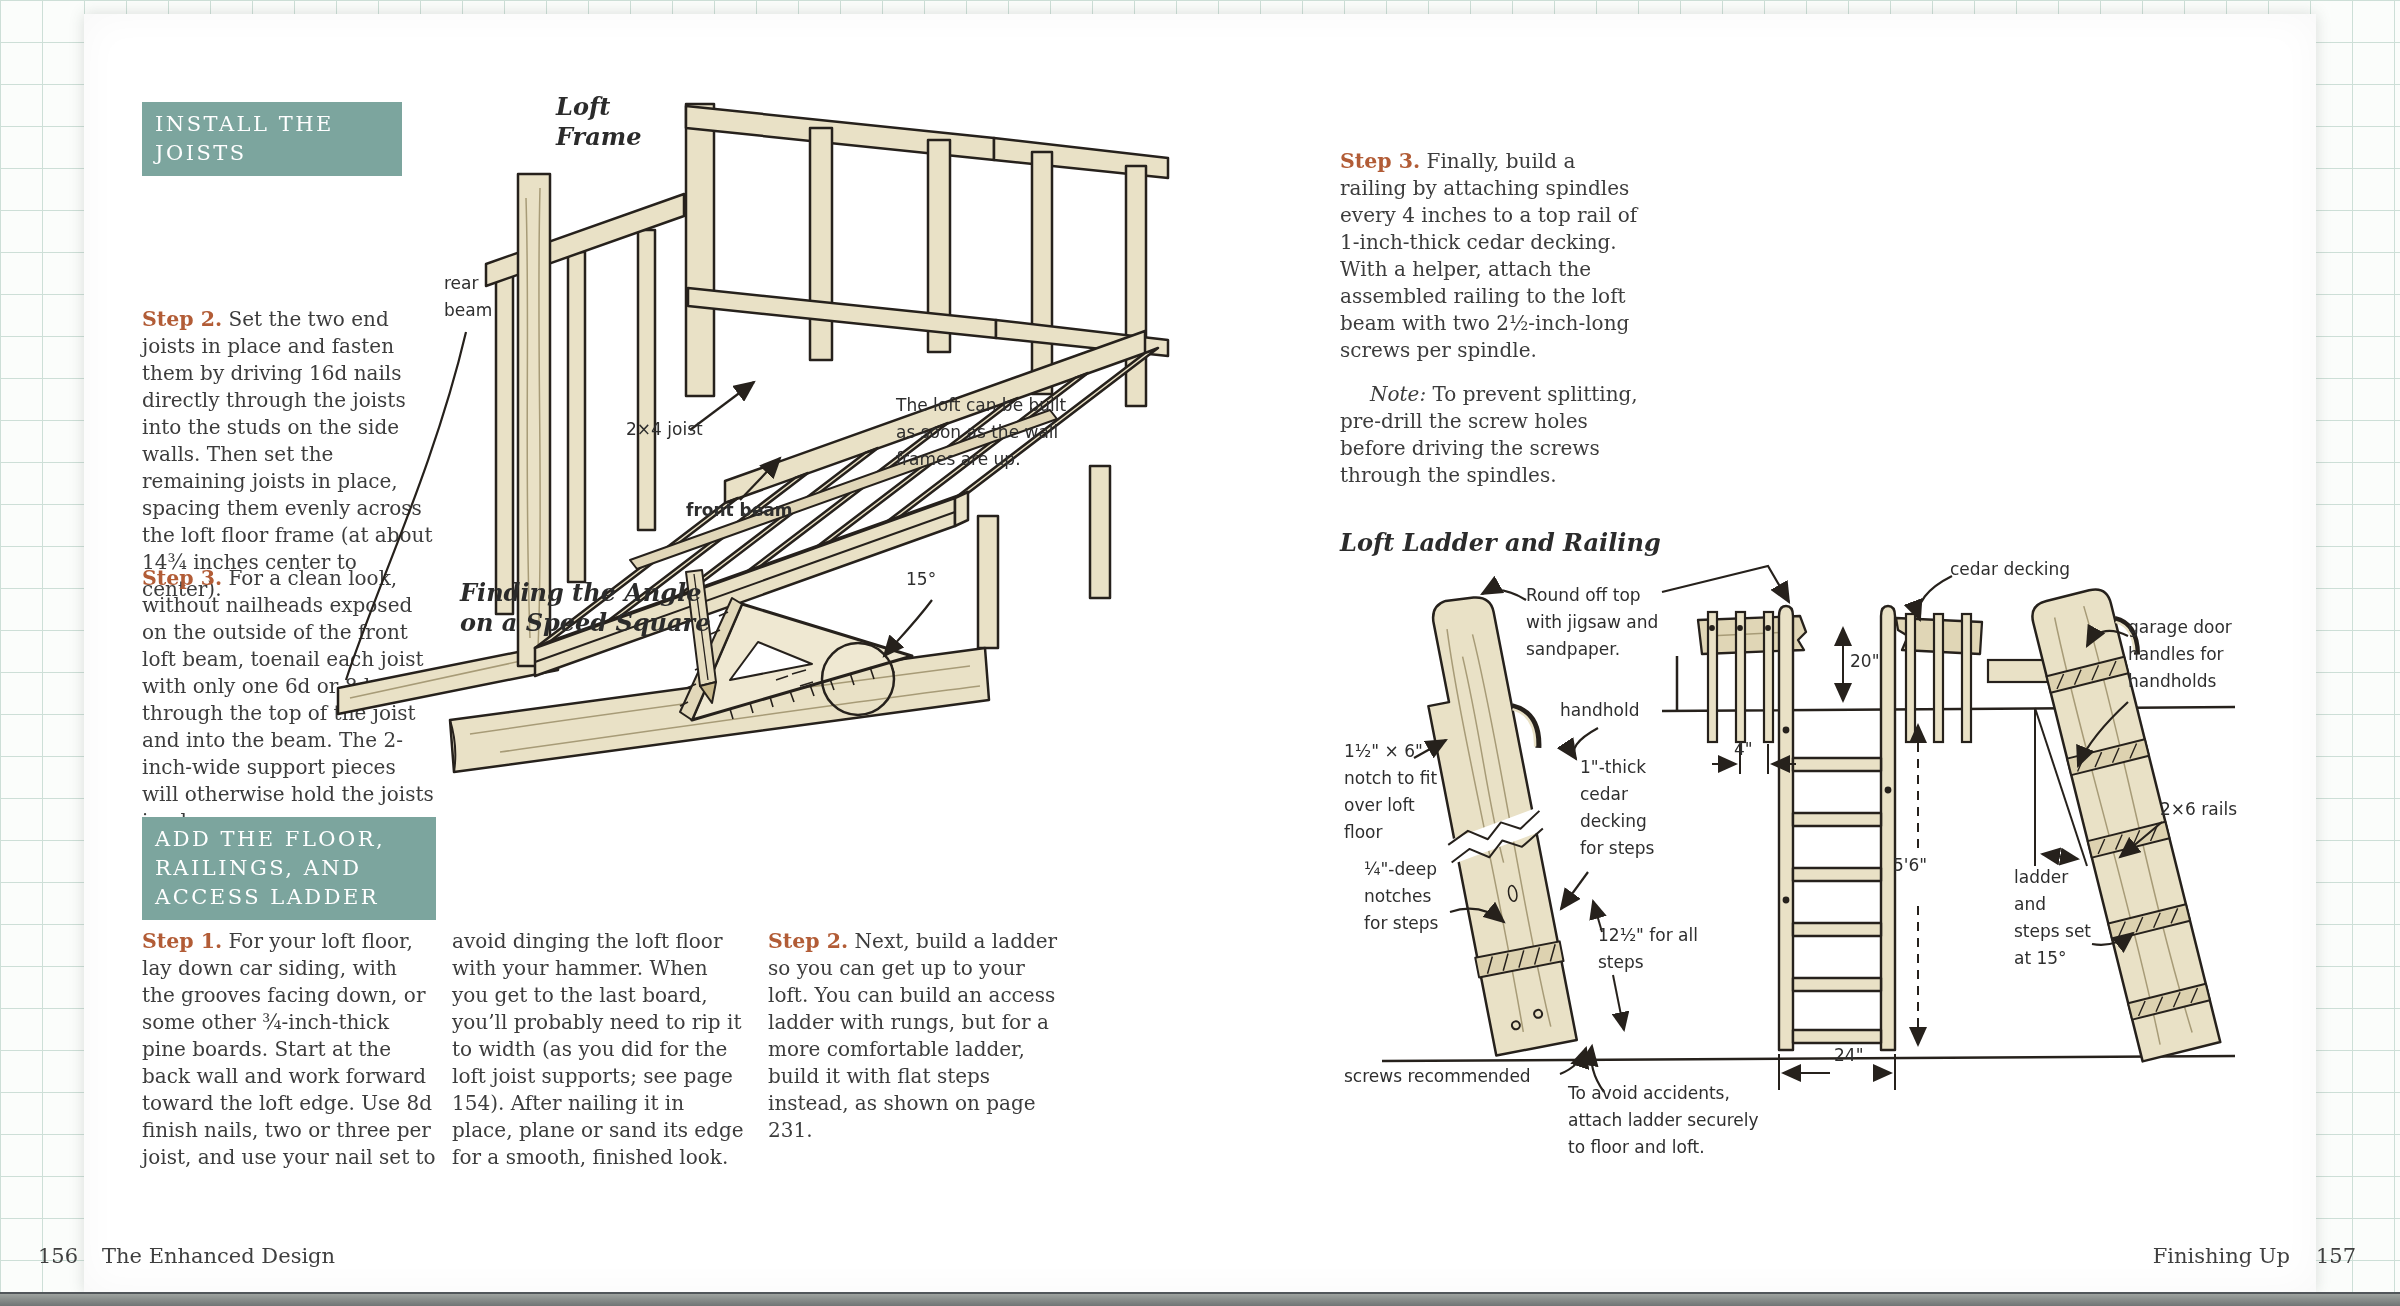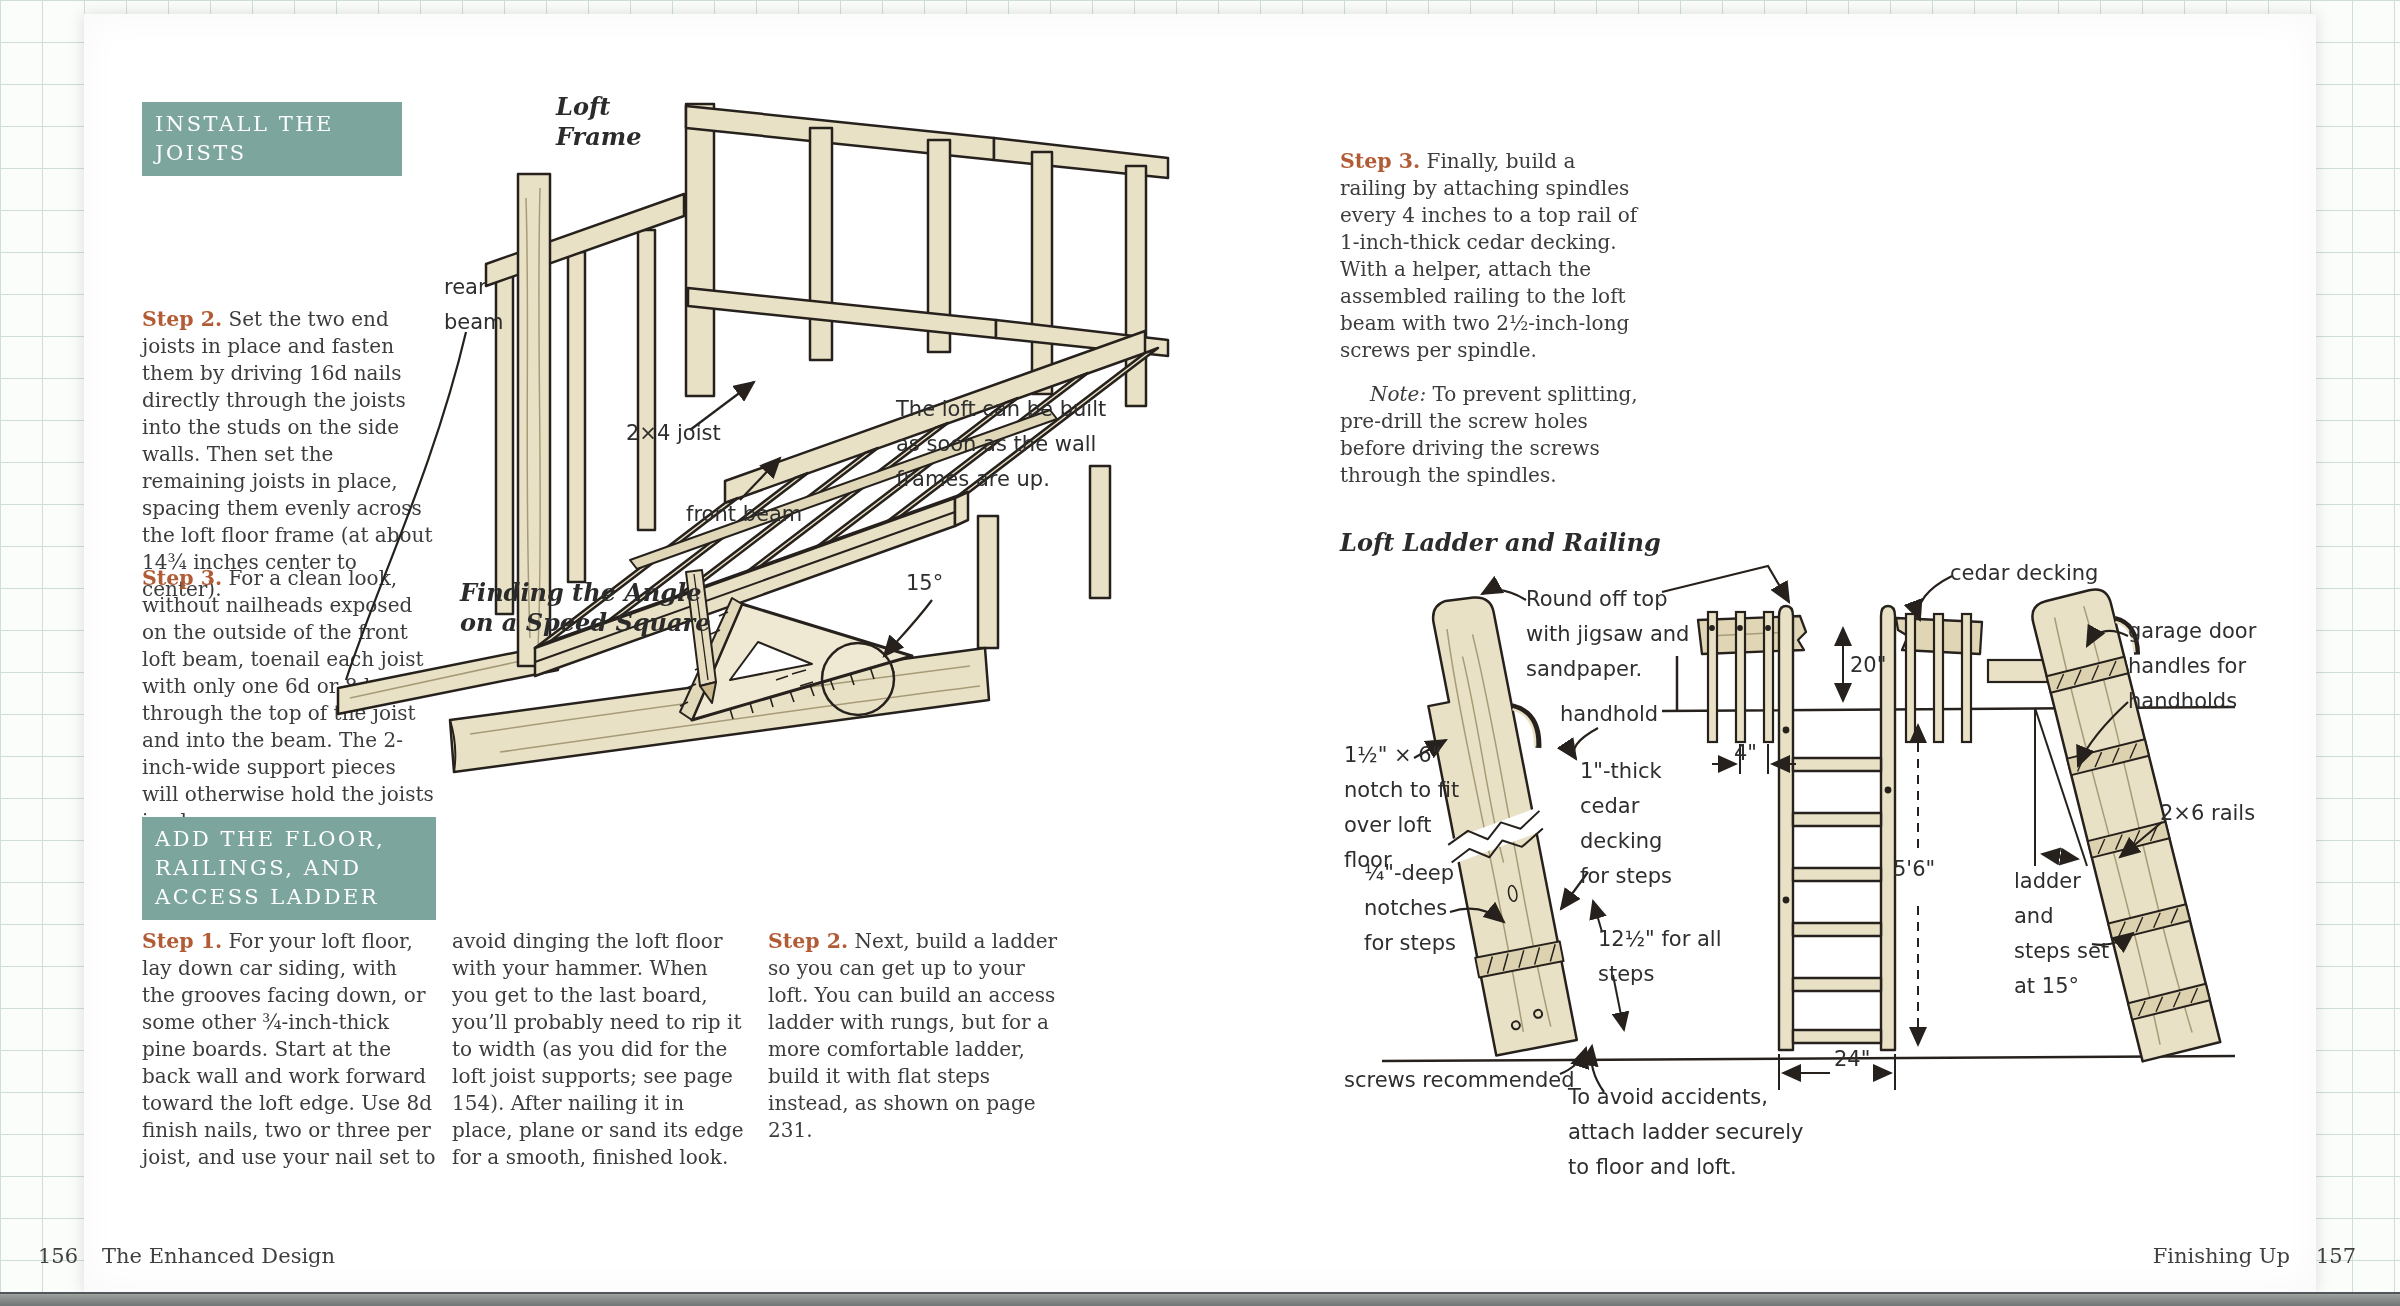--- a/index.html
+++ b/index.html
@@ -16,21 +16,21 @@
   .abs{position:absolute;}
   .teal-box{background:#7ca59e;color:#ffffff;font-family:"DejaVu Serif",serif;
     font-size:21px;letter-spacing:2.5px;line-height:29px;padding:8px 13px;box-sizing:border-box;}
   .body-col{width:294px;font-size:20px;line-height:27px;color:#3c3c3c;text-align:left;}
   .body-col p{margin:0 0 17px 0;}
   .lead{font-weight:bold;color:#b25c36;font-size:20.5px;}
   .note-p{text-indent:30px;}
   .note-lead{font-style:italic;margin-top:25px;}
   .bold-title{font-family:"DejaVu Serif",serif;font-weight:bold;color:#2b2b2b;
     font-size:24px;line-height:30px;white-space:pre-line;font-style:italic;}
-  .lbl{font-family:"DejaVu Sans",sans-serif;font-size:21px;line-height:35px;
+  .lbl{font-family:"DejaVu Sans",sans-serif;font-size:17px;line-height:27px;
     color:#2e2e2e;white-space:pre-line;font-weight:normal;}
   .footer-txt{font-size:21px;color:#3f3f3f;font-family:"DejaVu Serif",serif;}
   svg{position:absolute;overflow:visible;}
   svg *{vector-effect:none;}
 </style>
 </head>
 <body>
 
 <div id="stage">
   <div id="page"></div>
@@ -139,21 +139,21 @@
     <g stroke="#26211c" stroke-width="2.2" fill="none">
       <path d="M492,38 C474,62 456,80 444,94" marker-end="url(#ah)"></path>
     </g>
   </svg>
 
   <div class="abs bold-title" style="left:556px;top:92px;">Loft
 Frame</div>
   <div class="abs lbl" style="left:444px;top:270px;">rear
 beam</div>
   <div class="abs lbl" style="left:626px;top:416px;">2×4 joist</div>
-  <div class="abs lbl" style="left:686px;top:497px;">front beam</div>
+  <div class="abs lbl" style="left:686px;top:497px;font-weight:bold;">front beam</div>
   <div class="abs bold-title" style="left:460px;top:578px;">Finding the Angle
 on a Speed Square</div>
   <div class="abs lbl" style="left:896px;top:392px;">The loft can be built
 as soon as the wall
 frames are up.</div>
   <div class="abs lbl" style="left:906px;top:566px;">15°</div>
 
   <div class="abs body-col" style="left:1340px;top:148px;width:300px;">
     <p><span class="lead">Step 3.</span> <span>Finally, build a railing by attaching spindles every 4 inches to a top rail of 1-inch-thick cedar decking. With a helper, attach the assembled railing to the loft beam with two 2½-inch-long screws per spindle.</span></p>
     <p class="note-p"><span class="note-lead">Note:</span> <span>To prevent splitting, pre-drill the screw holes before driving the screws through the spindles.</span></p>

